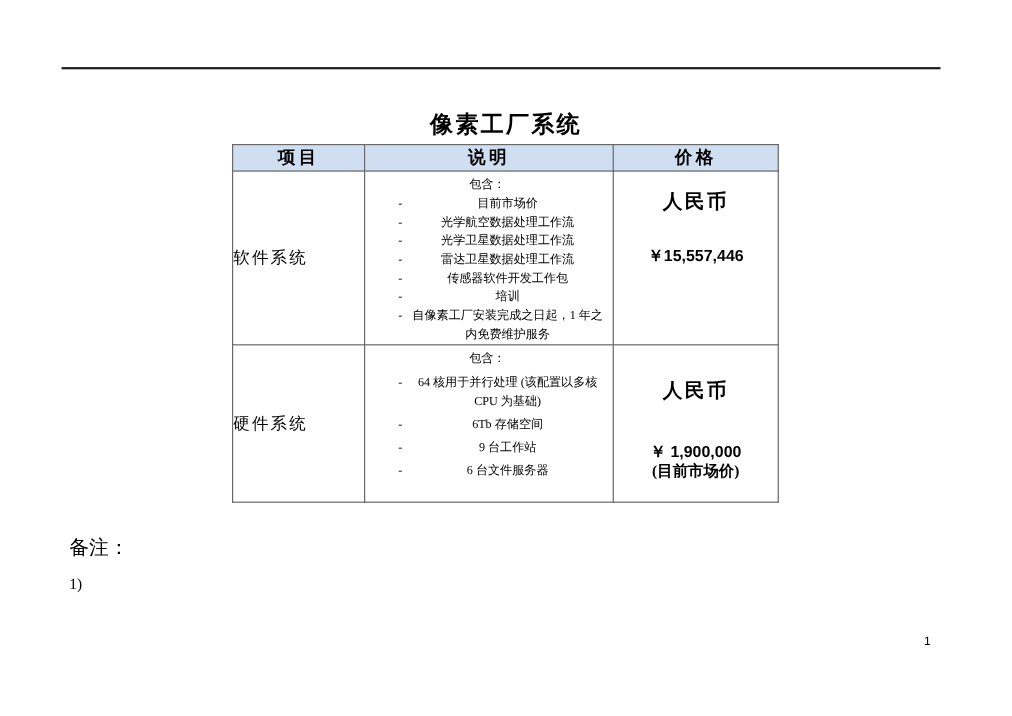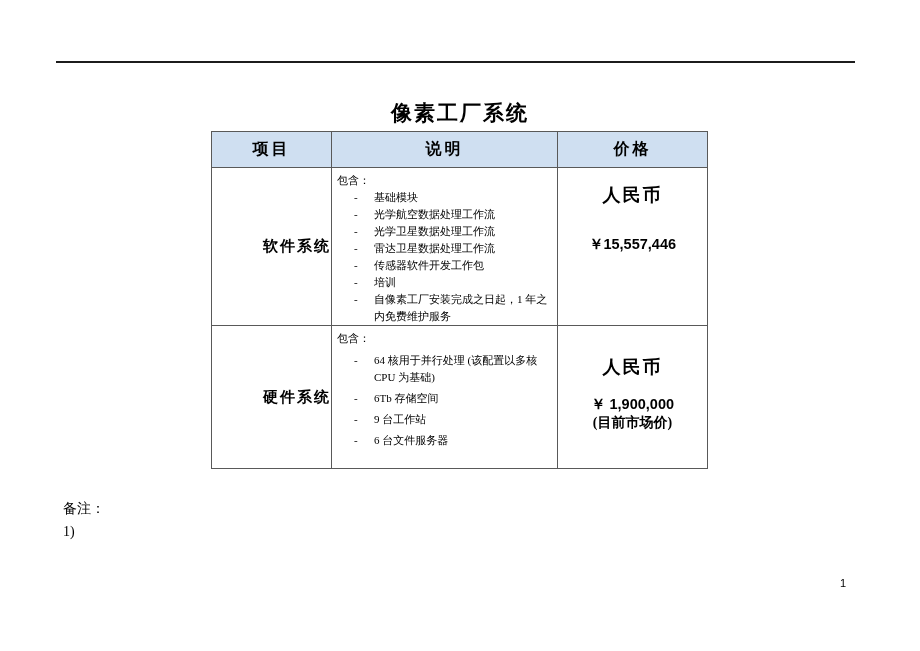--- a/index.html
+++ b/index.html
@@ -24,62 +24,62 @@
   table.pricing {
     position:absolute; left:211px; top:131px;
     border-collapse:collapse; table-layout:fixed;
   }
   table.pricing th, table.pricing td {
     border:1px solid #595959;
     overflow:hidden;
   }
   table.pricing th {
     background:#cfdff1;
-    height:36px;
+    height:24px;
     font-size:16px; font-weight:bold; letter-spacing:3px;
     text-align:center; vertical-align:middle;margin-top:15px;
   }
   tr.row-1 { height:152px; }
   tr.row-2 { height:143px; }
 
   .item-cell {
-    text-align:right; vertical-align:middle;
-    font-size:15px; font-weight:bold; letter-spacing:2px;
+    text-align:left; vertical-align:middle;
+    font-size:15px; font-weight:normal; letter-spacing:2px;
   }
 
   .desc-cell {
     vertical-align:top;
     padding:4px 8px 0 5px;
-    font-size:11px; line-height:17px;
+    font-size:11px; line-height:17px;text-align:center;
   }
   .bullet { display:flex; padding-left:17px; }
   .bullet .dash { width:20px; flex:none; }
   .bullet .btext { flex:1; }
   .desc-2 .intro { margin-bottom:5px; }
   .desc-2 .bullet { margin-bottom:4px; }
 
   .price-cell {
     vertical-align:top; text-align:center;
     font-weight:bold;
   }
   .price-cell .currency { font-size:18px; letter-spacing:2px; }
   .price-cell .amount {
     font-family:"Liberation Sans","DejaVu Sans",sans-serif;
     font-size:14.5px;
   }
   .price-cell .pnote { font-size:14px; font-weight:bold; }
   .price-1 { padding-top:15px; }
   .price-1 .amount { margin-top:28px; }
   .price-2 { padding-top:29px; }
-  .price-2 .amount { margin-top:16px; }
+  .price-2 .amount { margin-top:34px; }
   .price-2 .pnote { margin-top:0; }
 
   .notes-label {
-    position:absolute; left:63px; top:500px;
-    font-size:14px;
+    position:absolute; left:63px; top:486px;
+    font-size:18px;
   }
   .note-line {
     position:absolute; left:63px; top:524px;
     display:flex; font-size:14px;
   }
   .note-line .note-num { width:47px; flex:none; }
 
   .page-number {
     position:absolute; left:840px; top:577px;
     font-family:"Liberation Sans","DejaVu Sans",sans-serif;
@@ -106,21 +106,21 @@
       <th>价格</th>
     </tr>
   </thead>
   <tbody>
     <tr class="row-1">
       <td class="item-cell">软件系统</td>
       <td class="desc-cell desc-1">
         <div class="intro">包含：</div>
         <div class="bullet">
           <span class="dash">-</span>
-          <span class="btext">基础模块</span>
+          <span class="btext">目前市场价</span>
         </div>
         <div class="bullet">
           <span class="dash">-</span>
           <span class="btext">光学航空数据处理工作流</span>
         </div>
         <div class="bullet">
           <span class="dash">-</span>
           <span class="btext">光学卫星数据处理工作流</span>
         </div>
         <div class="bullet">

